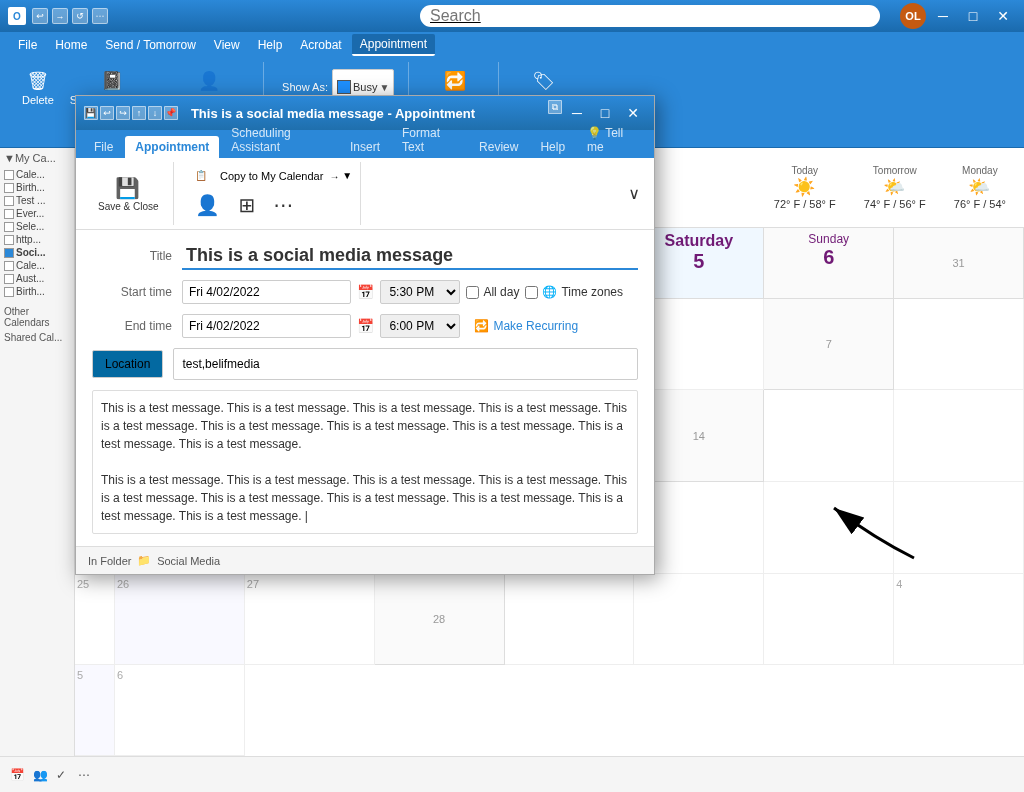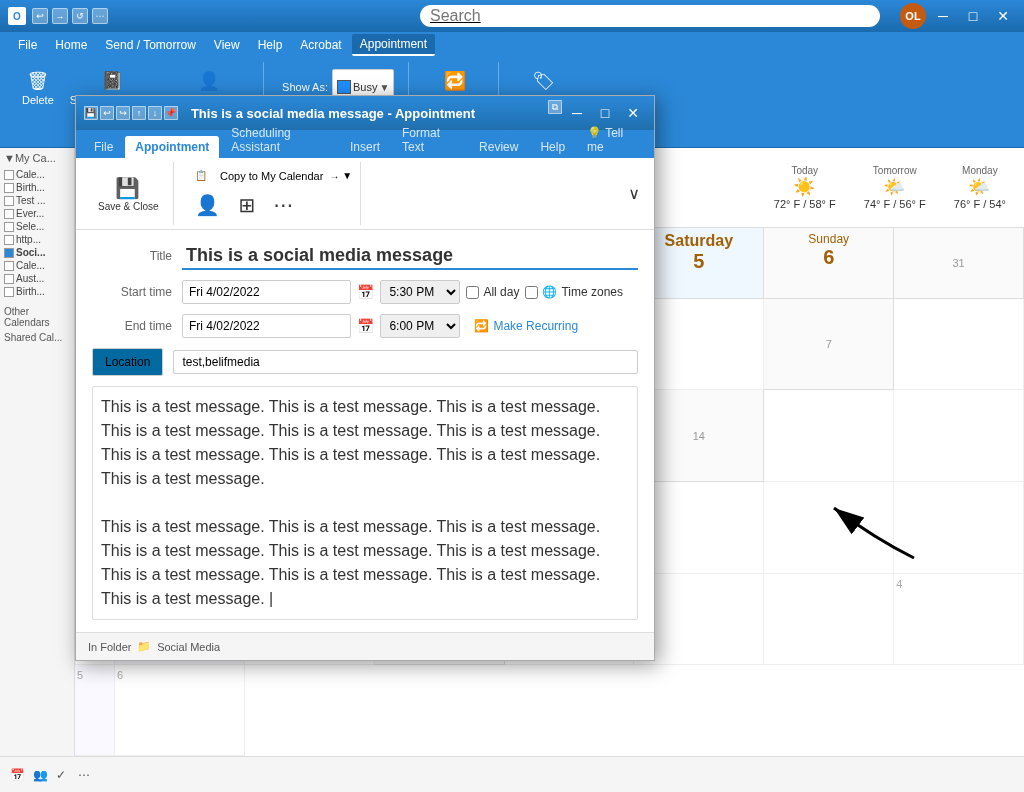--- a/index.html
+++ b/index.html
@@ -39,21 +39,21 @@
     
     .calendar-area { flex: 1; display: flex; flex-direction: column; background: #fff; }
 
     
     .cal-header { height: 80px; display: flex; align-items: center; background: #fff; border-bottom: 1px solid #ddd; padding: 0 10px; gap: 20px; }
     .weather-widget { display: flex; gap: 12px; margin-left: auto; }
     .weather-day { display: flex; flex-direction: column; align-items: center; font-size: 11px; color: #333; padding: 4px 8px; }
     .weather-day .day-label { font-size: 10px; color: #666; }
     .weather-day .temp { font-size: 11px; }
     .weather-icon { font-size: 18px; }
-    .cal-day-header { padding: 4px 6px; border-bottom: 1px solid #ddd; border-right: 1px solid #ddd; font-size: 12px; color: #a16207; background: #fafafa; text-align: center; }
+    .cal-day-header { padding: 4px 6px; border-bottom: 1px solid #ddd; border-right: 1px solid #ddd; font-size: 12px; color: #701a75; background: #fafafa; text-align: center; }
     .cal-day-header.saturday { font-weight: bold; background: #f0f8ff; }
     .cal-date-num { font-size: 16px; font-weight: 600; }
     .cal-week-label { border-right: 1px solid #ddd; border-bottom: 1px solid #ddd; background: #fafafa; display: flex; align-items: center; justify-content: center; font-size: 11px; color: #999; }
     .cal-cell { border-right: 1px solid #eee; border-bottom: 1px solid #eee; padding: 2px; min-height: 70px; position: relative; font-size: 11px; color: #666; padding-top: 4px; }
     .cal-cell.saturday { background: #f9f9ff; }
     .cal-event { background: #70ad47; color: white; font-size: 9px; padding: 1px 3px; border-radius: 2px; margin-bottom: 1px; overflow: hidden; white-space: nowrap; text-overflow: ellipsis; }
     .cal-event.highlighted { border: 2px solid #333; }
 
     
     .bottom-bar { height: 36px; background: #f5f5f5; border-top: 1px solid #ddd; display: flex; align-items: center; padding: 0 10px; gap: 8px; }
@@ -93,23 +93,23 @@
     .dialog-content { padding: 12px 16px; flex: 1; display: flex; flex-direction: column; gap: 10px; }
     .form-row { display: flex; align-items: center; gap: 10px; }
     .form-label { width: 80px; font-size: 12px; color: #666; text-align: right; flex-shrink: 0; }
     .title-input { flex: 1; height: 28px; border: none; border-bottom: 2px solid #2b88d8; font-size: 18px; font-weight: 600; color: #333; outline: none; padding: 2px 4px; }
     .datetime-group { display: flex; align-items: center; gap: 6px; }
     .date-input { height: 24px; border: 1px solid #ccc; border-radius: 2px; font-size: 12px; padding: 0 6px; min-width: 110px; }
     .calendar-icon { font-size: 14px; color: #555; cursor: pointer; }
     .time-select { height: 24px; border: 1px solid #ccc; border-radius: 2px; font-size: 12px; padding: 0 4px; min-width: 80px; }
     .checkbox-group { display: flex; align-items: center; gap: 4px; font-size: 12px; color: #333; }
     .location-btn { height: 28px; background: #0369a1; border: 1px solid #ccc; border-radius: 2px; padding: 0 12px; font-size: 12px; cursor: pointer; }
-    .location-input { flex: 1; height: 24px; border: 1px solid #ccc; border-radius: 2px; font-size: 12px; padding: 3px 8px; }
+    .location-input { flex: 1; height: 32px; border: 1px solid #ccc; border-radius: 2px; font-size: 12px; padding: 3px 8px; }
     .make-recurring-btn { display: flex; align-items: center; gap: 4px; color: #2b88d8; font-size: 12px; cursor: pointer; margin-left: 8px; }
-    .body-area { flex: 1; border: 1px solid #ddd; border-radius: 2px; padding: 8px; font-size: 16px; color: #333; line-height: 1.5; min-height: 120px; overflow-y: auto; background: #fff; }
+    .body-area { flex: 1; border: 1px solid #ddd; border-radius: 2px; padding: 8px; font-size: 12px; color: #333; line-height: 1.5; min-height: 120px; overflow-y: auto; background: #fff; }
     .dialog-footer { height: 28px; background: #f5f5f5; border-top: 1px solid #ddd; display: flex; align-items: center; padding: 12px 12px; font-size: 11px; color: #555; gap: 6px; }
 
     
     .nav-arrow { font-size: 18px; color: #555; cursor: pointer; padding: 4px; }
   </style>
 </head>
 <body>
 
 <div class="outlook-window">
 

